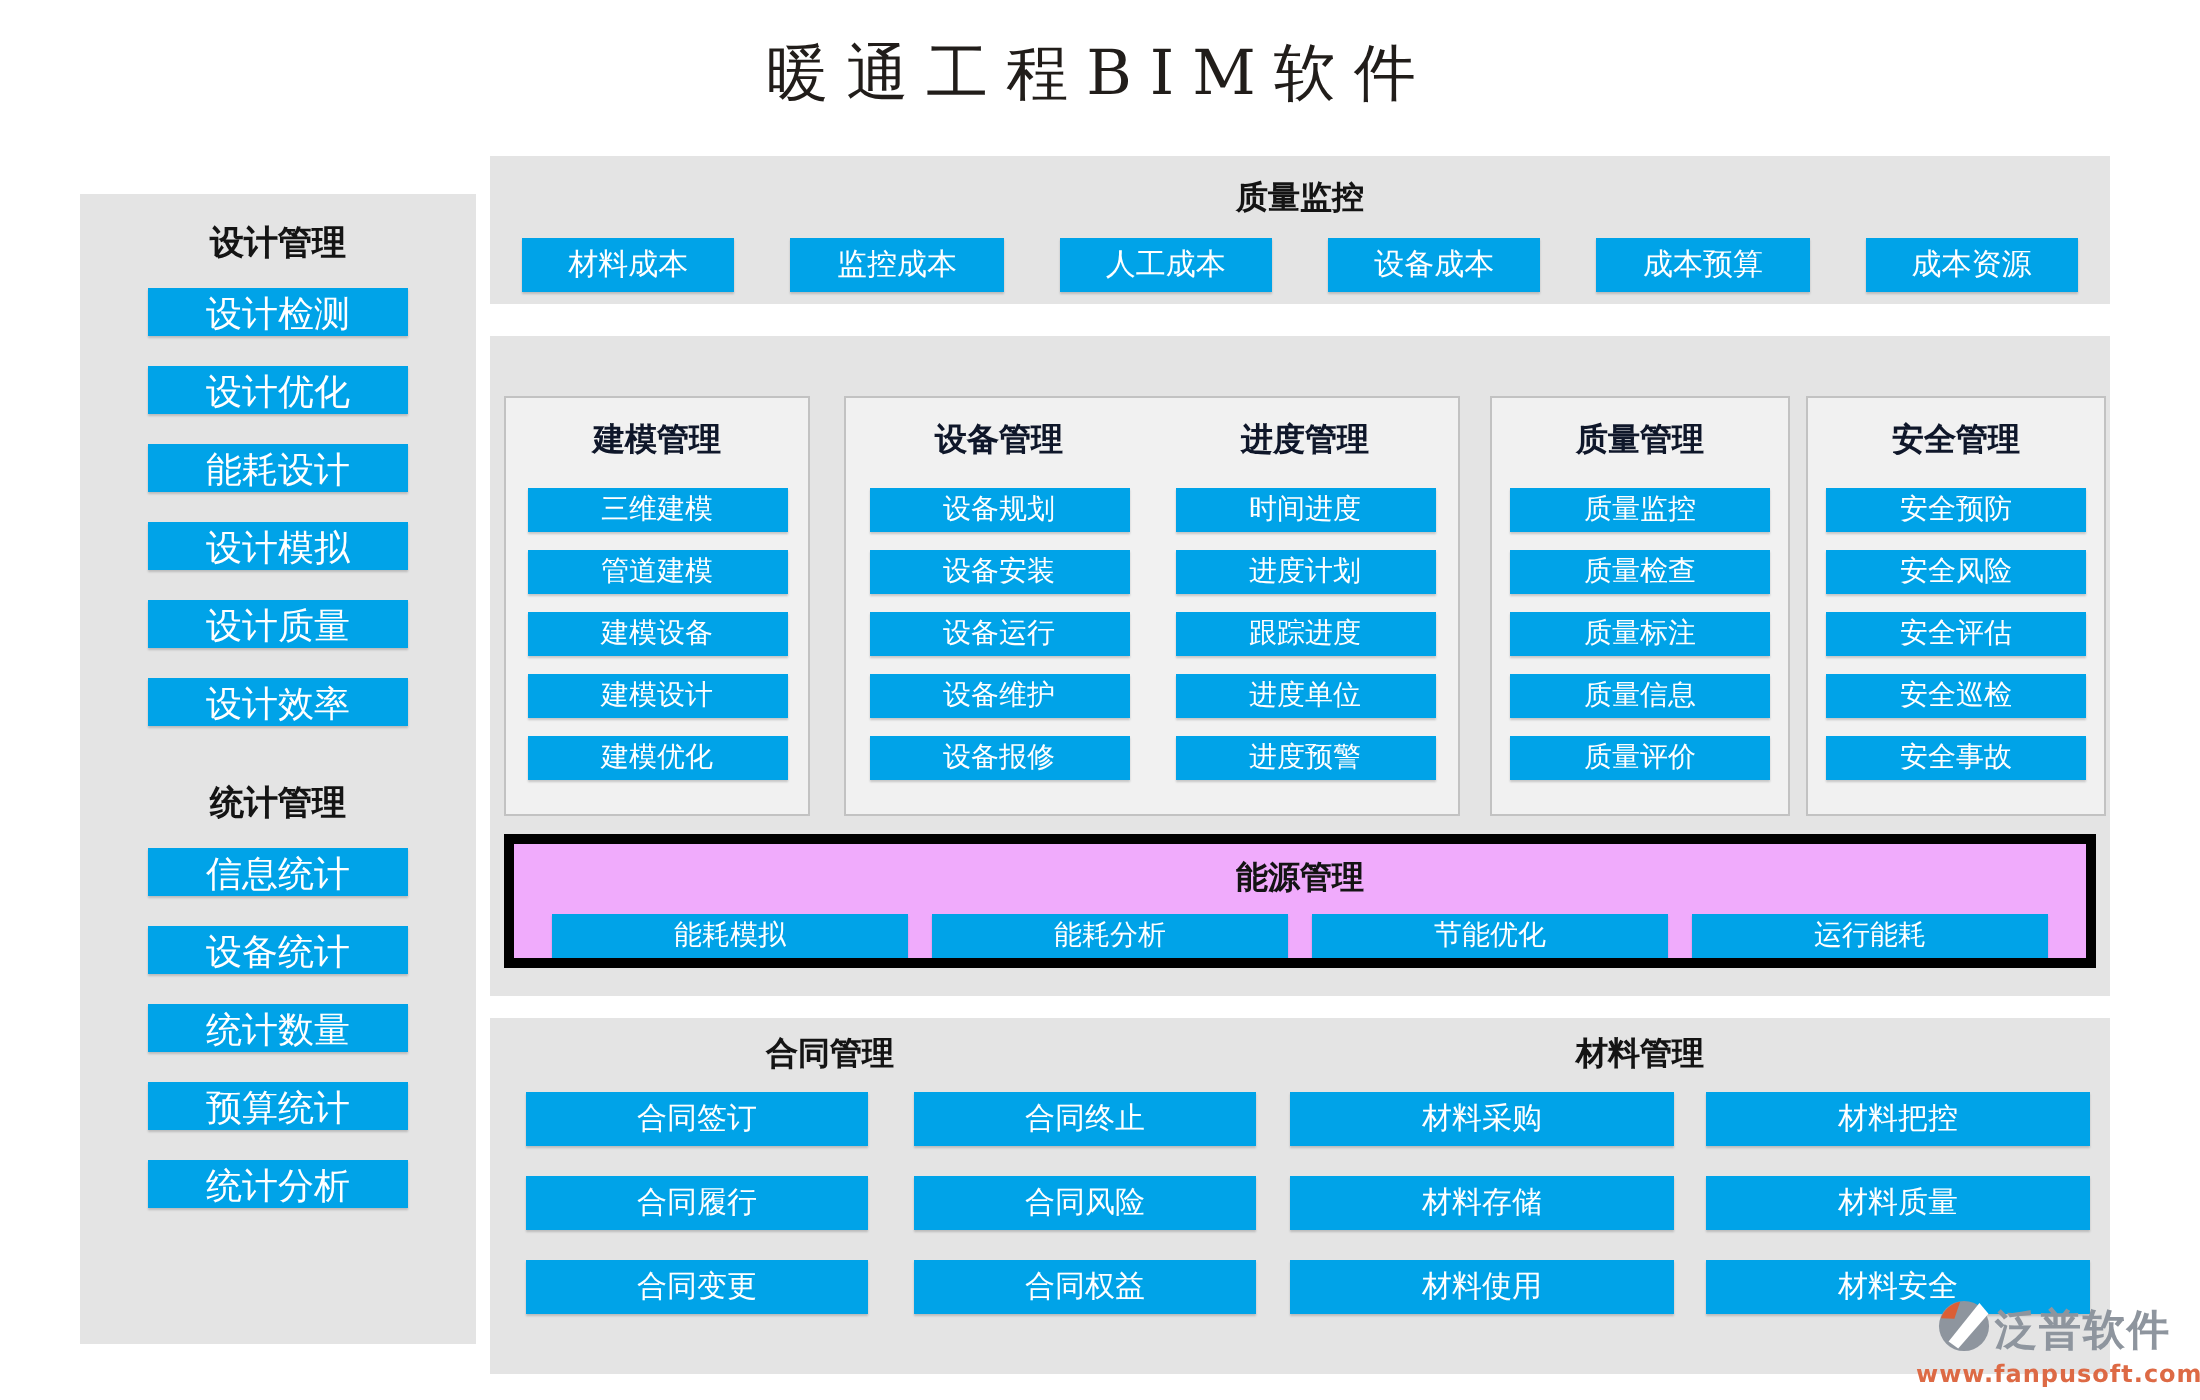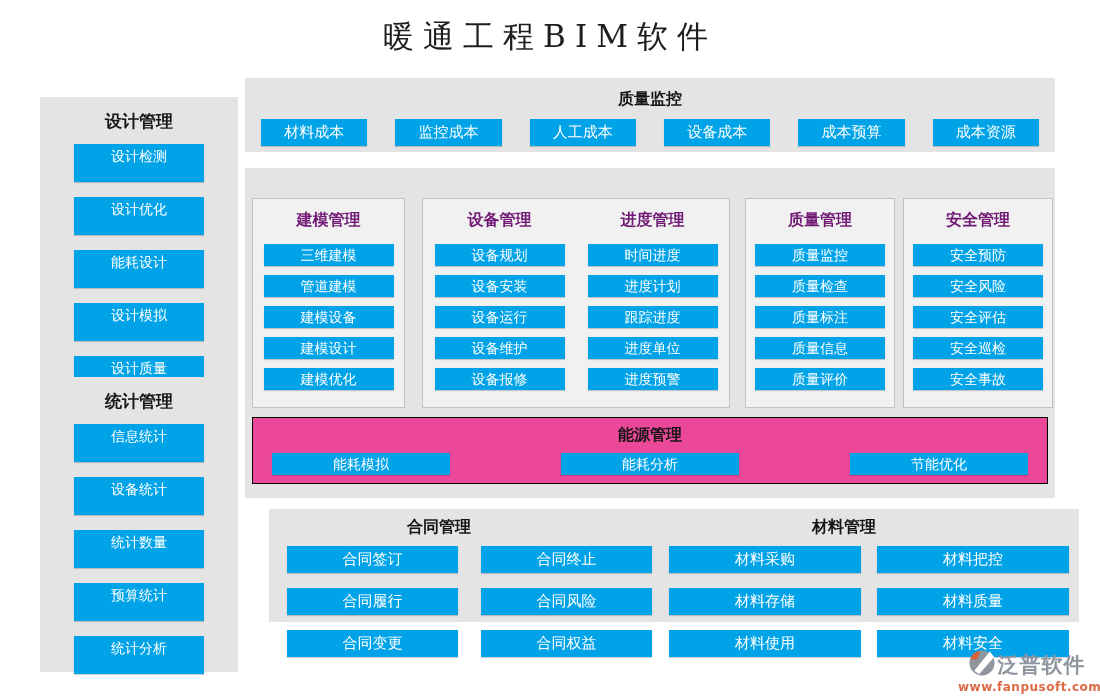--- a/index.html
+++ b/index.html
@@ -30,22 +30,22 @@
     box-shadow:0 1px 1px rgba(0,0,0,0.18);
     cursor:pointer; white-space:nowrap; overflow:hidden;
   }
 
   
   .side-panel { left:40px; width:198px; }
   .side-panel.a { top:85px;  height:286px;margin-top:12px; }
   .side-panel.b { top:377px; height:295px; }
   .side-panel .panel-header { font-size:17px; padding:13px 0 11px; }
   .side-btn {
-    display:block; width:130px; height:38px; line-height:27px;
-    margin:0 auto 15px; font-size:14px;font-family:Liberation Mono, monospace;
+    display:block; width:130px; height:24px; line-height:27px;
+    margin:0 auto 15px; font-size:18px;
   }
 
   
   .cost-panel { left:245px; top:78px; width:810px; height:74px; }
   .cost-panel .panel-header { font-size:16px; padding-top:11px; }
   .cost-row {
     display:flex; justify-content:space-between;
     padding:0 16px; margin-top:9px;gap:28px;
   }
   .cost-btn { width:113px; height:27px; line-height:27px; font-size:15px; }
@@ -55,36 +55,36 @@
   .col-row { position:absolute; top:30px; left:0; width:100%; height:210px; display:flex; }
   .col-box {
     background:#f1f1f1; border:1px solid #c2c2c2;
     height:210px; display:flex;
   }
   .col-box.g1 { width:153px; margin-left:7px;  }
   .col-box.g2 { width:308px; margin-left:17px; }
   .col-box.g3 { width:150px; margin-left:15px; }
   .col-box.g4 { width:150px; margin-left:8px;  }
   .col { flex:1 1 0; }
-  .col-header { text-align:center; font-size:16px; font-weight:bold; color:#701a75; padding:11px 0 13px; }
+  .col-header { text-align:center; font-size:16px; font-weight:bold; color:#0f172a; padding:11px 0 13px; }
   .col-btn {
     display:block; width:130px; height:22px; line-height:22px;
     margin:0 auto 9px; font-size:14px;
   }
 
   .energy-box {
     position:absolute; left:7px; top:249px; width:796px; height:67px;
-    background:#ec4899; border:1px solid #000000;
+    background:#f0abfc; border:5px solid #000000;
   }
   .energy-header { text-align:center; font-size:16px; font-weight:bold; color:#141414; padding-top:7px; }
   .energy-row { display:flex; justify-content:space-between; padding:0 19px; margin-top:7px; }
   .energy-btn { width:178px; height:22px; line-height:22px; font-size:14px; }
 
   
-  .bottom-panel { left:245px; top:509px; width:810px; height:113px;margin-left:24px; }
+  .bottom-panel { left:245px; top:509px; width:810px; height:178px; }
   .bp-header { position:absolute; top:8px; width:340px; text-align:center; font-size:16px; font-weight:bold; color:#141414; }
   .bp-header.h1 { left:0; }
   .bp-header.h2 { left:405px; }
   .bp-row { position:absolute; left:0; width:100%; display:flex; }
   .bp-row.r1 { top:37px; }
   .bp-row.r2 { top:79px; }
   .bp-row.r3 { top:121px; }
   .bp-btn { height:27px; line-height:27px; font-size:15px; }
   .bp-btn.c1 { width:171px; margin-left:18px;  }
   .bp-btn.c2 { width:171px; margin-left:23px;  }
@@ -196,20 +196,21 @@
         </div>
       </div>
     </div>
 
     <div class="energy-box">
       <div class="energy-header">能源管理</div>
       <div class="energy-row">
         <div class="btn energy-btn">能耗模拟</div>
         <div class="btn energy-btn">能耗分析</div>
         <div class="btn energy-btn">节能优化</div>
+        <div class="btn energy-btn">运行能耗</div>
       </div>
     </div>
   </section>
 
   <section class="panel bottom-panel">
     <div class="bp-header h1">合同管理</div>
     <div class="bp-header h2">材料管理</div>
 
     <div class="bp-row r1">
       <div class="btn bp-btn c1">合同签订</div>

